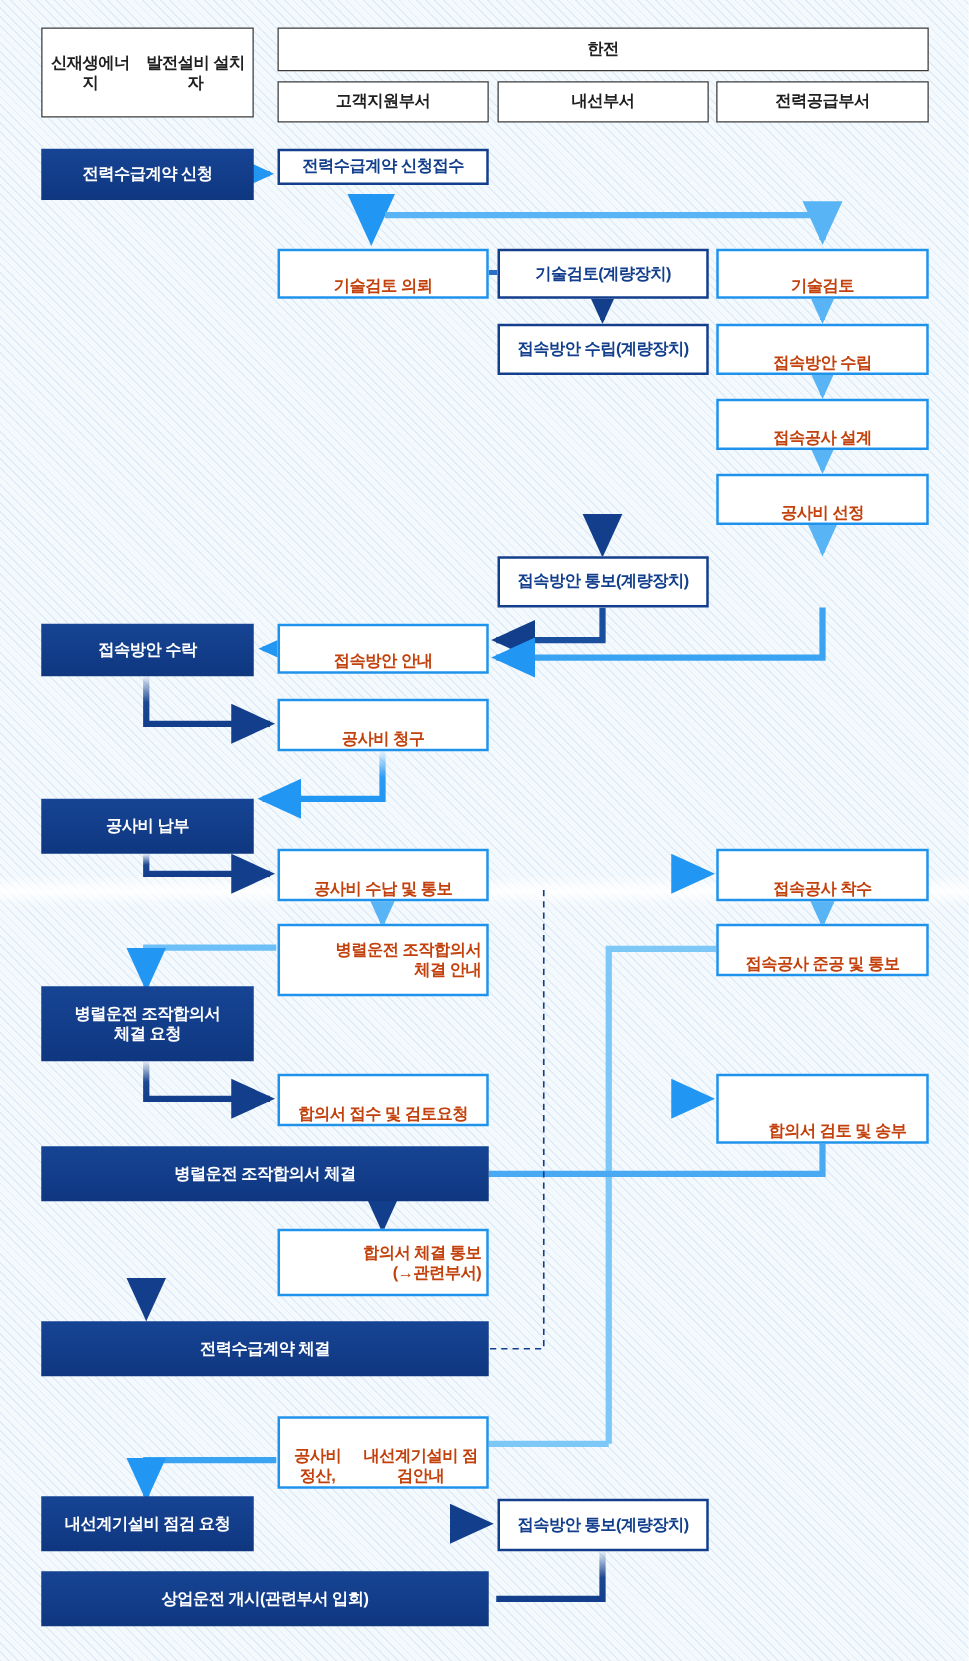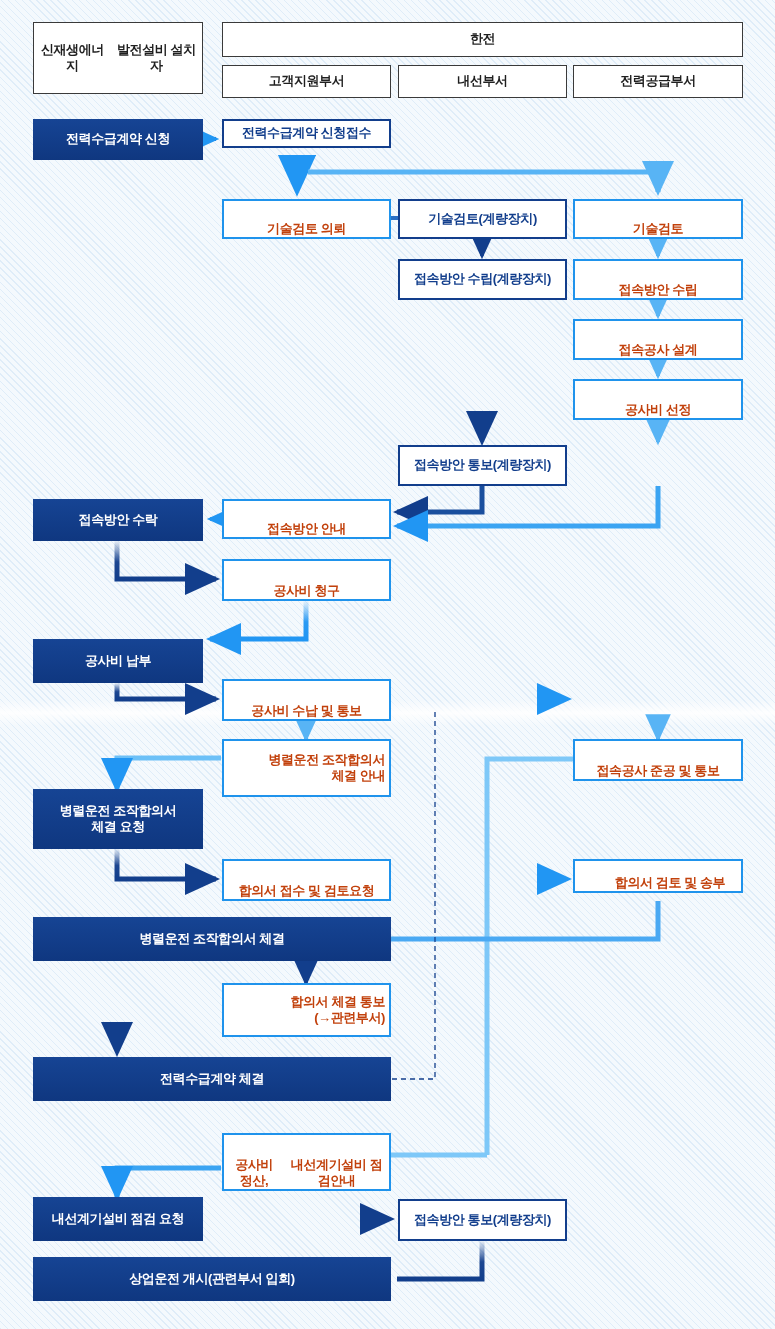--- a/index.html
+++ b/index.html
@@ -339,22 +339,25 @@
 
   <div class="box blueline" style="left:573px;top:319px;width:170px;height:41px;">
     <span>접속공사 설계</span>
   </div>
 
   <div class="box blueline" style="left:573px;top:379px;width:170px;height:41px;">
     <span>공사비 선정</span>
   </div>
 
 
+  <div class="box blueline" style="left:573px;top:679px;width:170px;height:42px;">
+    <span>접속공사 착수</span>
+  </div>
 
   <div class="box blueline" style="left:573px;top:739px;width:170px;height:42px;">
     <span>접속공사 준공 및 통보</span>
   </div>
 
-  <div class="box blueline" style="left:573px;top:859px;width:170px;height:34px;padding-left:24px;">
+  <div class="box blueline" style="left:573px;top:859px;width:170px;height:56px;padding-left:24px;">
     <span>합의서 검토 및 송부</span>
   </div>
 
 </div>
 
 </body></html>

